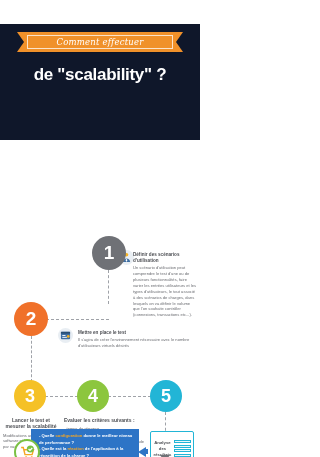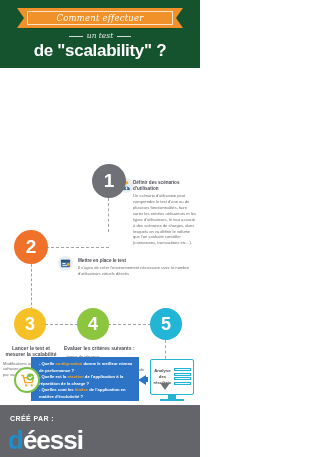--- a/index.html
+++ b/index.html
@@ -7,23 +7,24 @@
   body {
     font-family:"Liberation Sans", sans-serif;
     background:#ffffff;
     overflow:hidden;
     position:relative;
   }
 
   
   .header {
     position:relative;
-    height:68px;
-    background:#14532d;
+    height:116px;
+    background:#0f172a;
     overflow:hidden;
+    margin-top:24px;
   }
   .ribbon {
     position:absolute;
     top:8px; left:24px;
     width:152px; height:20px;
     background:#f0912a;
     display:flex; align-items:center; justify-content:center;
     box-shadow:0 1px 0 rgba(0,0,0,.12);
   }
   .ribbon:before, .ribbon:after {
@@ -222,23 +223,20 @@
     letter-spacing:-1px; line-height:1;
   }
   .logo-text .d-blue { color:#1f8ecd; }
 </style>
 </head>
 <body>
 
 <div class="header">
   <div class="ribbon">
     <div class="ribbon-inner">Comment effectuer</div>
-  </div>
-  <div class="subtitle-un-test">
-    <span class="dash"></span><span>un test</span><span class="dash"></span>
   </div>
   <div class="main-title">de "scalability" ?</div>
 </div>
 
 <div class="canvas">
 
   <div class="dash-v" style="left:108px; top:130px; height:34px;"></div>
   <div class="dash-v" style="left:31px; top:196px; height:46px;"></div>
   <div class="dash-h" style="left:31px; top:179px; width:78px;"></div>
   <div class="dash-h" style="left:45px; top:256px; width:33px;"></div>

